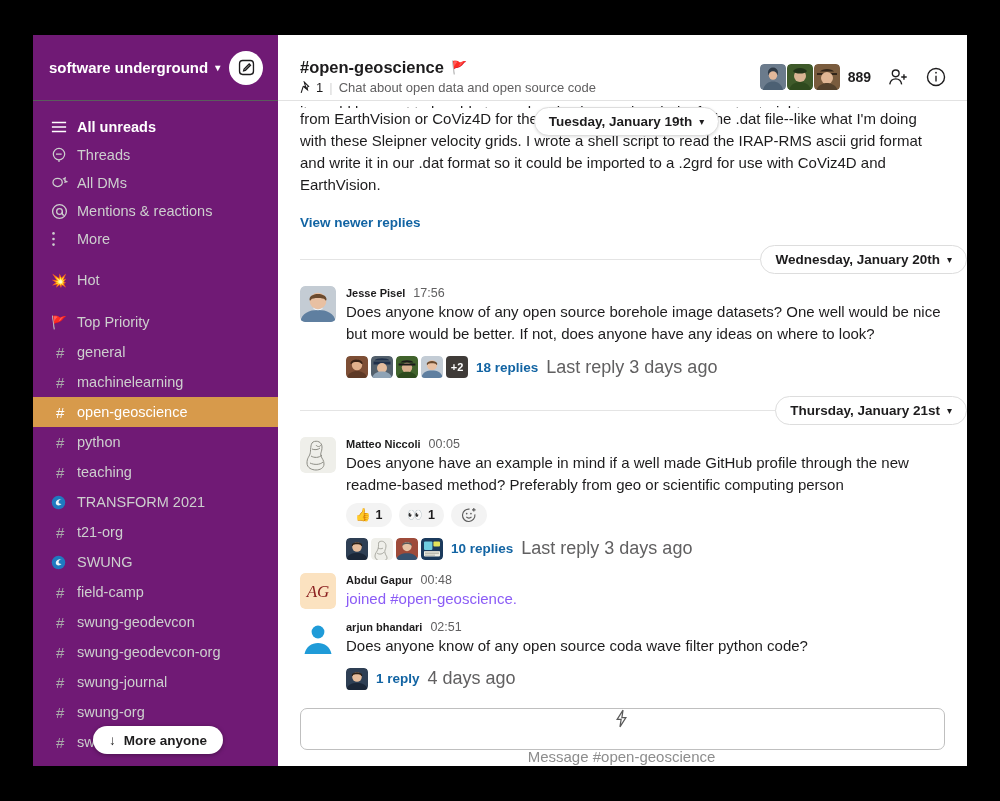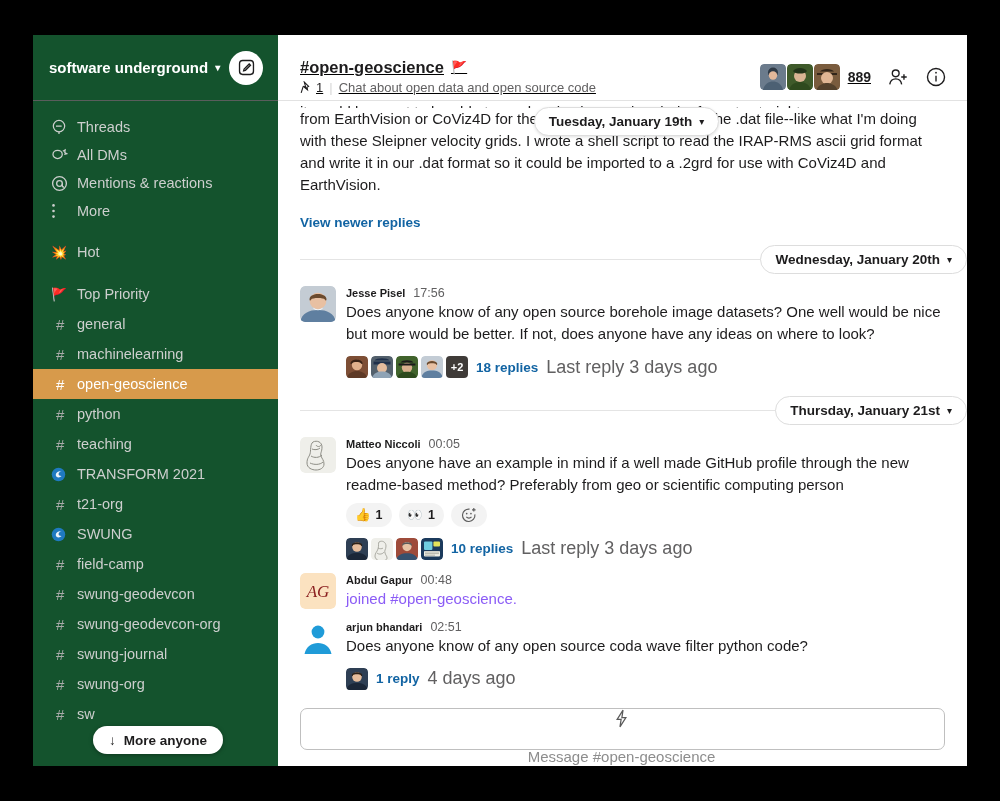--- a/index.html
+++ b/index.html
@@ -14,21 +14,21 @@
     left: 33px; top: 35px;
     width: 934px; height: 731px;
     display: flex;
     background: #ffffff;
     overflow: hidden;
   }
 
   
   .sidebar {
     width: 245px; height: 100%;
-    background: #14532d;
+    background: #701a75;
     color: #d7d8d8;
     display: flex; flex-direction: column;
     position: relative;
     flex: 0 0 245px;
   }
   .ws-header {
     height: 66px;
     display: flex; align-items: center; justify-content: space-between;
     padding: 0 15px 0 16px;
     border-bottom: 1px solid #5a5d5c;
@@ -115,21 +115,20 @@
     background: #ffffff;
     min-width: 0;
     position: relative;
   }
   .ch-header {
     height: 66px;
     flex: 0 0 66px;
     border-bottom: 1px solid #e2e2e2;
     display: flex; align-items: center; justify-content: space-between;
     padding: 18px 20px 0 22px;
-    text-decoration: underline;
   }
   .ch-title {
     font-size: 16.5px; font-weight: bold; color: #1d1c1d;
     display: flex; align-items: center; gap: 7px;
   }
   .ch-sub {
     margin-top: 3px;
     font-size: 13px; color: #616061;
     display: flex; align-items: center; gap: 6px;
   }
@@ -256,20 +255,28 @@
       </div>
       <div class="compose-btn">
         <svg width="19" height="19" viewBox="0 0 24 24" fill="none" stroke="#1d1c1d" stroke-width="1.7">
           <rect x="3.2" y="3.2" width="17.6" height="17.6" rx="4"></rect>
           <path d="M15.4 7.6l1.6 1.6-6.4 6.4-2.2.6.6-2.2z" fill="none"></path>
         </svg>
       </div>
     </div>
 
     <div class="nav-list">
+      <div class="nav-row bold">
+        <span class="ico">
+          <svg width="16" height="14" viewBox="0 0 18 14" stroke="currentColor" stroke-width="1.6">
+            <path d="M1 2h16M1 7h16M1 12h16"></path>
+          </svg>
+        </span>
+        <span>All unreads</span>
+      </div>
       <div class="nav-row">
         <span class="ico">
           <svg width="16" height="16" viewBox="0 0 18 18" fill="none" stroke="currentColor" stroke-width="1.4">
             <circle cx="9" cy="8" r="6.4"></circle>
               <path d="M5.6 8h6.4M9 14.4v2.4"></path>
           </svg>
         </span>
         <span>Threads</span>
       </div>
       <div class="nav-row">

